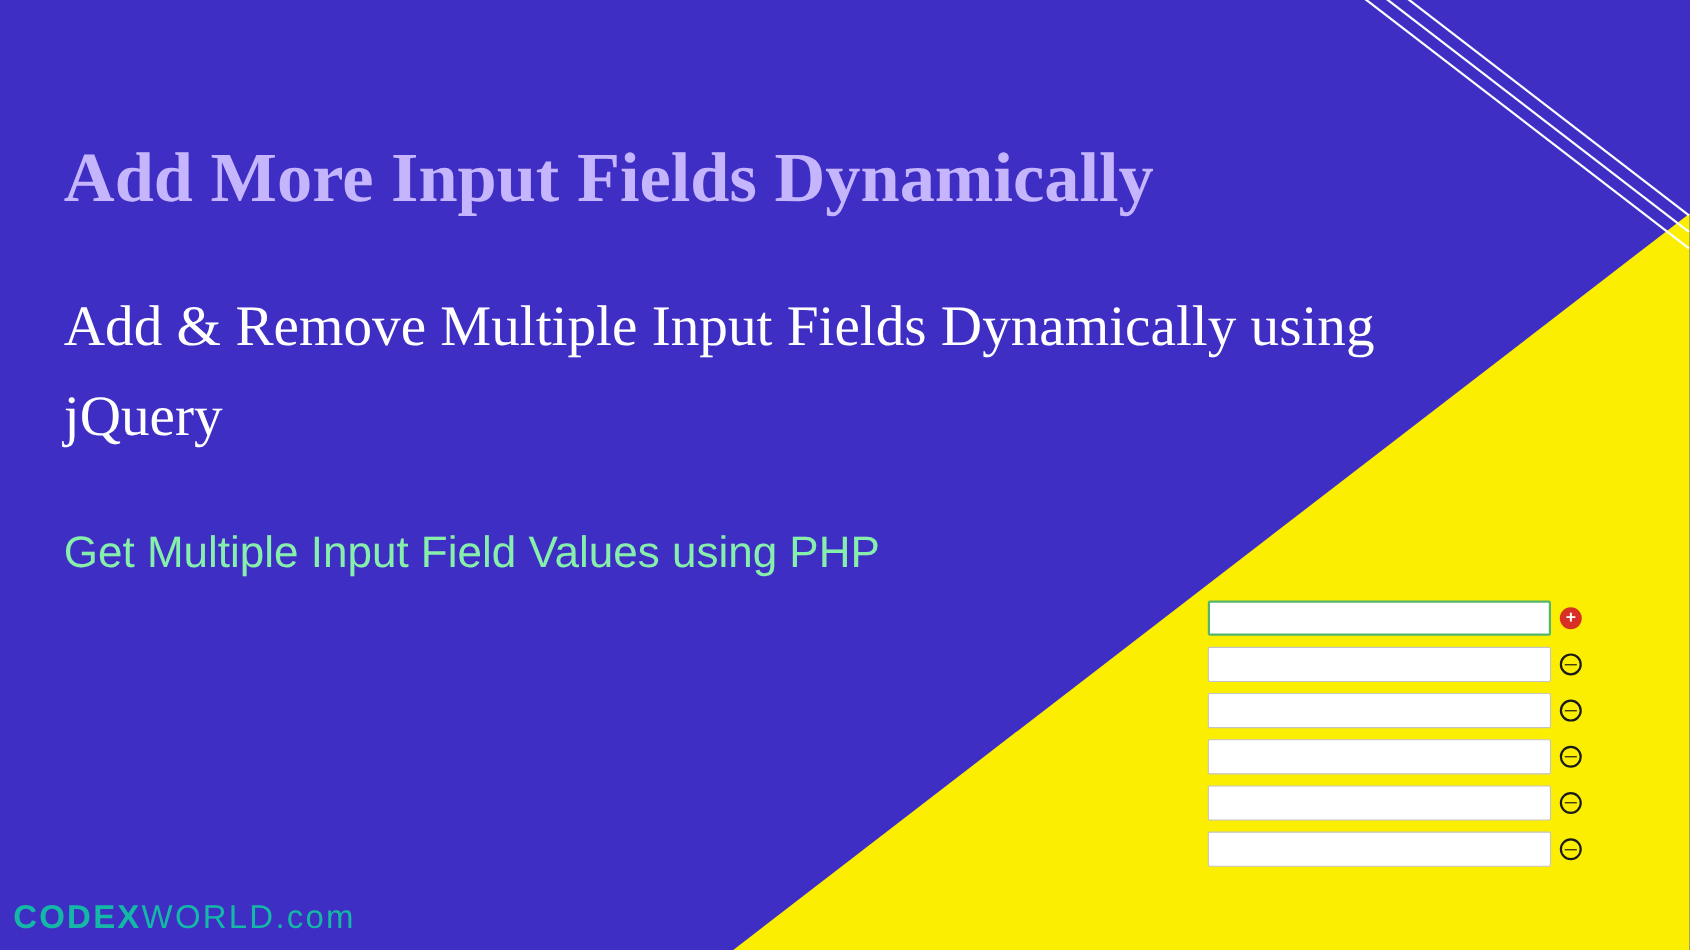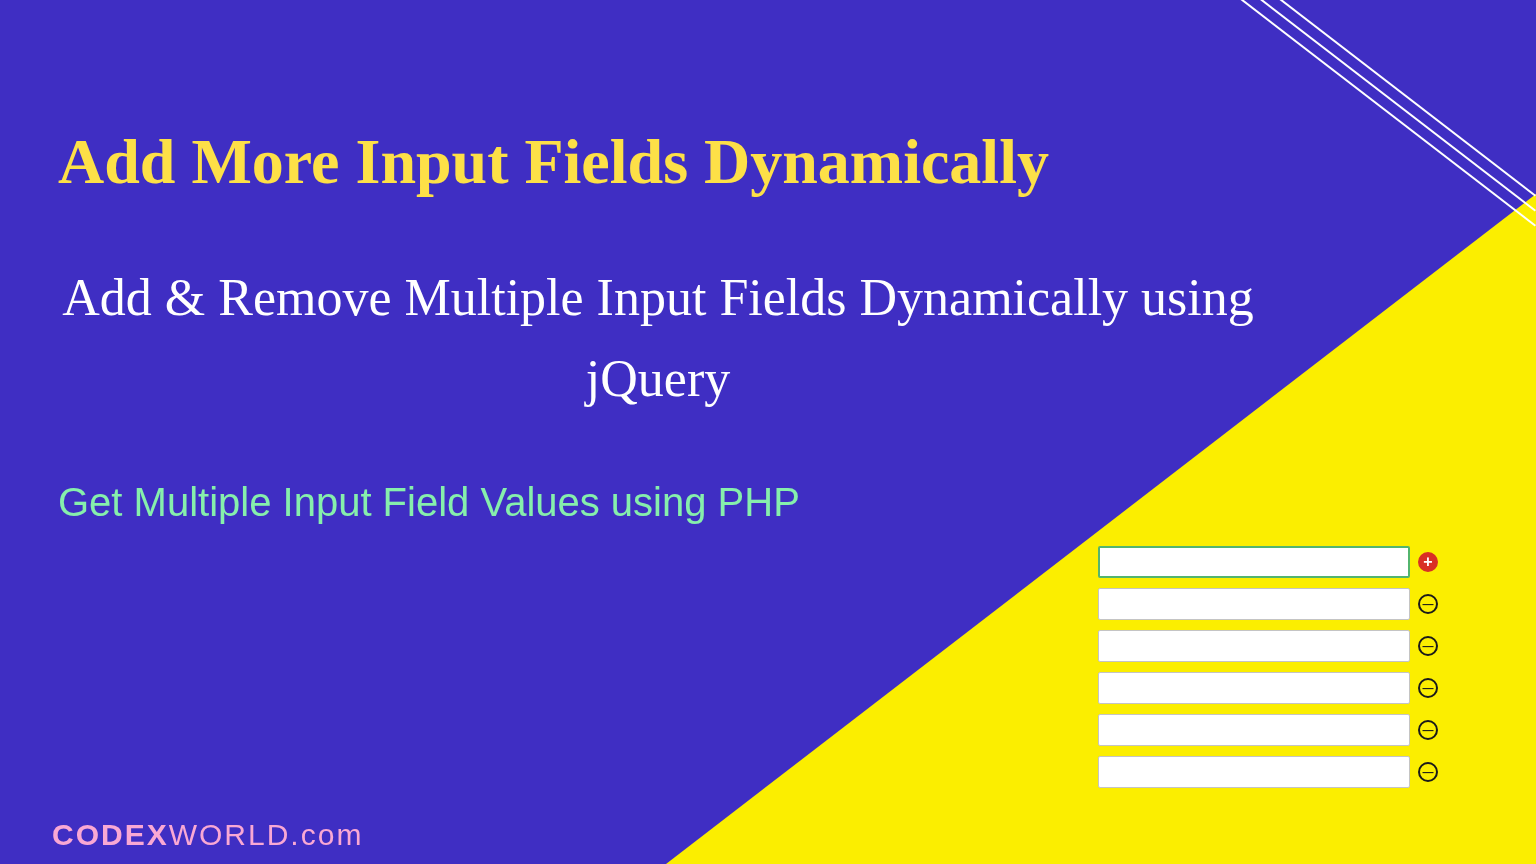--- a/index.html
+++ b/index.html
@@ -55,35 +55,34 @@
       height: 2px;
       transform: rotate(37.6deg);
     }
     .title {
       position: absolute;
       left: 58px;
       top: 125px;
       font-family: Georgia, 'Times New Roman', serif;
       font-weight: bold;
       font-size: 64px;
-      color: #fde047;
+      color: #c4b5fd;
       letter-spacing: 0px;
       text-align: right;
     }
     .subtitle {
       position: absolute;
       left: 58px;
       top: 258px;
       font-family: Georgia, 'Times New Roman', serif;
       font-weight: normal;
       font-size: 52px;
       color: #ffffff;
       line-height: 1.55;
       width: 1200px;
-      text-align: center;
     }
     .tagline {
       position: absolute;
       left: 58px;
       top: 480px;
       font-family: 'Century Gothic', 'Futura', 'Trebuchet MS', sans-serif;
       font-size: 40px;
       color: #86efac;
     }
     .form-panel {
@@ -132,22 +131,21 @@
       font-size: 11px;
       line-height: 1;
     }
     .watermark {
       position: absolute;
       left: 12px;
       bottom: 12px;
       font-family: 'Arial', sans-serif;
       font-size: 30px;
       letter-spacing: 2px;
-      color: #f9a8d4;
-      margin-left: 40px;
+      color: #14b8a6;
     }
     .watermark .bold {
       font-weight: 700;
     }
     .watermark .light {
       font-weight: 300;
     }
   </style>
 </head>
 <body>

